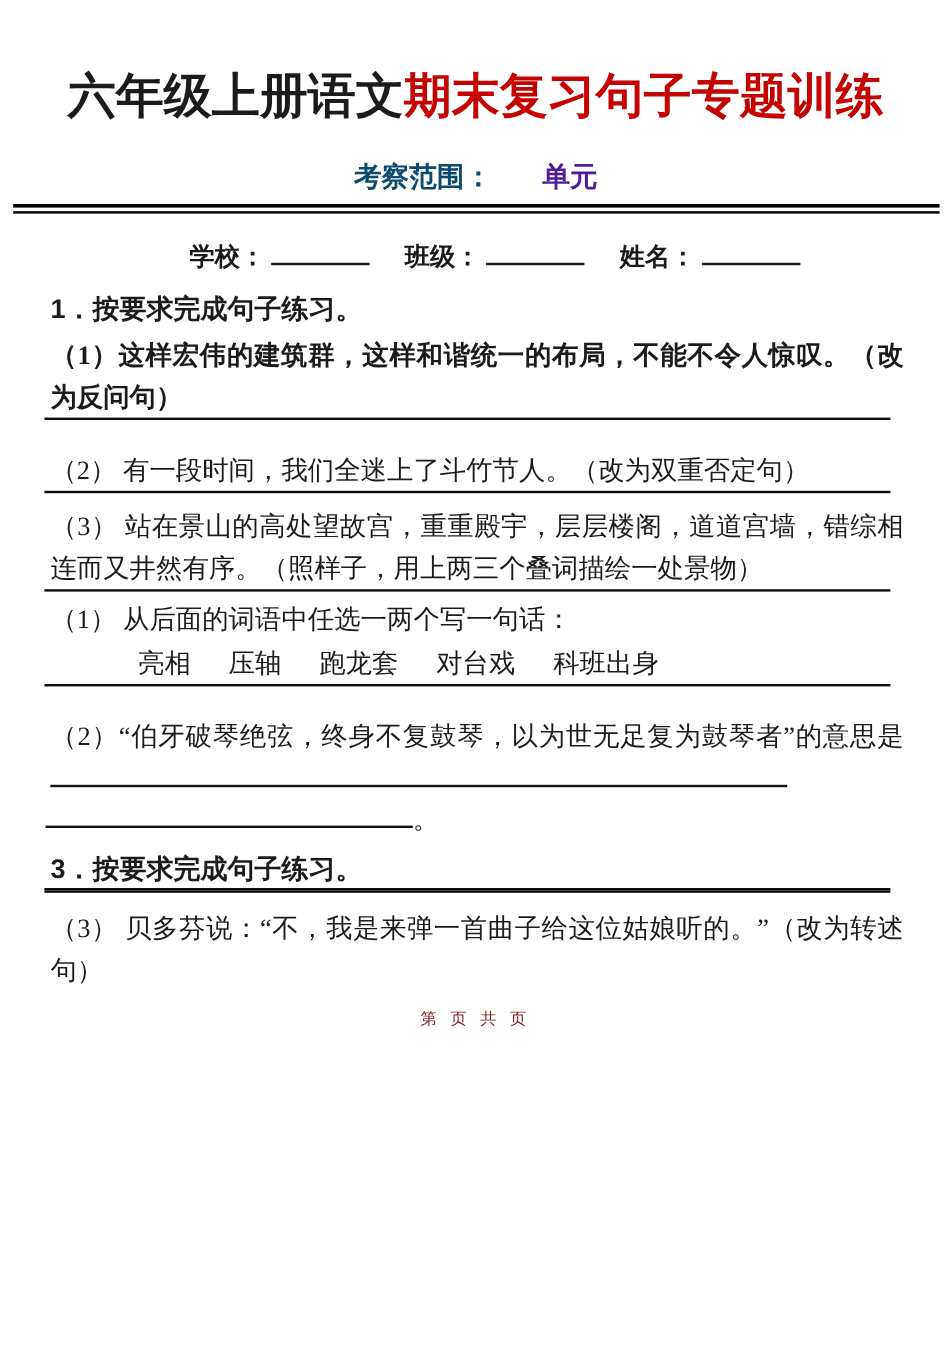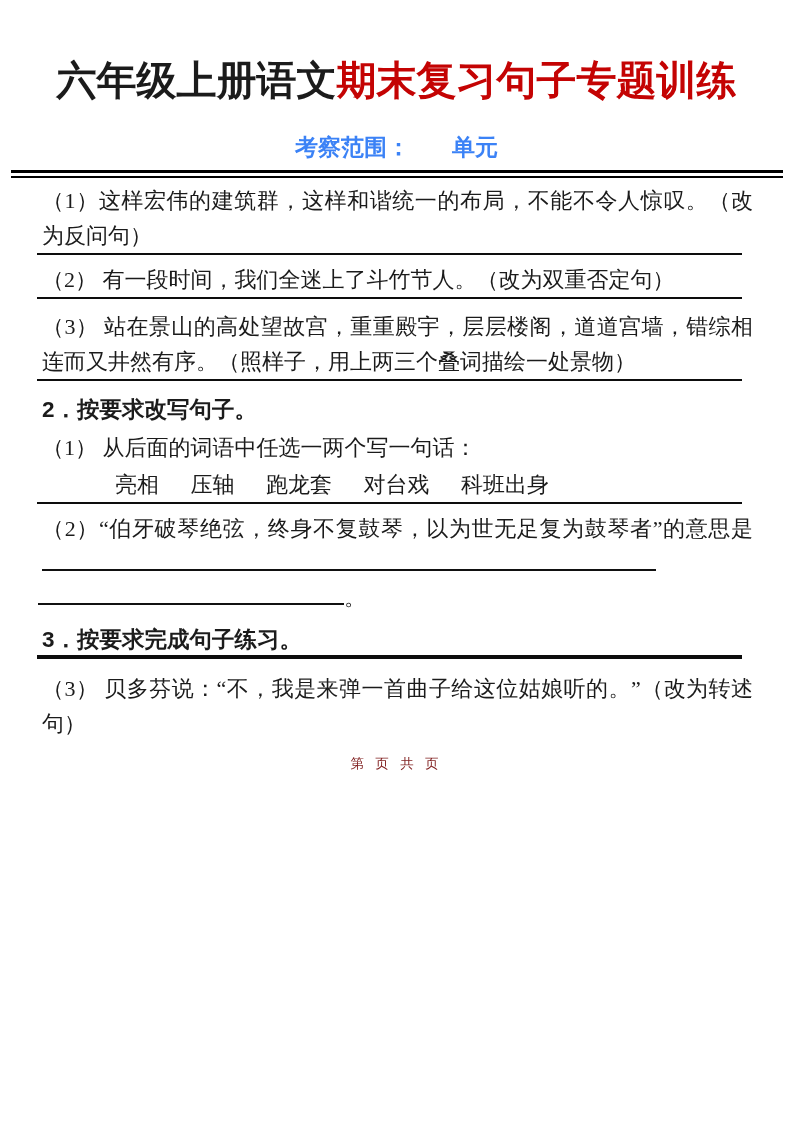--- a/index.html
+++ b/index.html
@@ -11,53 +11,53 @@
   .doc-title {
     padding-top:56px; text-align:center;
     font-family:"Liberation Sans","DejaVu Sans",sans-serif;
     font-weight:bold; font-size:40px; line-height:48px; white-space:nowrap;
   }
   .doc-title .t-red { color:#c40303; }
   .scope-line {
     margin-top:28px; text-align:center; font-weight:bold; font-size:23px; line-height:30px;
     font-family:"Liberation Sans","DejaVu Sans",sans-serif;
   }
-  .scope-label { color:#3b82f6;margin-top:13px; }
+  .scope-label { color:#0c4a6e;margin-top:13px; }
   .scope-gap { display:inline-block; width:42px; }
-  .scope-value { color:#3b82f6; }
+  .scope-value { color:#4c1d95; }
   .double-rule {
     margin:8px auto 0 auto; width:772px; height:3px;
     border-top:3px solid #000; border-bottom:2px solid #000;
   }
   .student-row {
     margin:20px 0 0 158px; font-size:21px; font-weight:bold; line-height:32px; white-space:nowrap;
   }
   .student-field { margin-right:24px; }
   .blank-short {
     display:inline-block; width:82px; height:2px; margin-left:5px;
     border-bottom:2px solid #1b1b1b; vertical-align:baseline;
   }
   .section-heading {
     margin:14px 0 0 42px; font-size:22.5px; line-height:30px; font-weight:bold;
     font-family:"Liberation Sans","DejaVu Sans",sans-serif;
   }
   .section-heading.first { margin-top:13px; }
   .q {
     margin:12px 40px 0 42px; font-size:22px; line-height:35px; text-align:justify;
   }
-  .q.tight { margin-top:5px; }
+  .q.tight { margin-top:5px;font-weight:bold; }
   .word-bank {
     margin:2px 40px 0 42px; padding-left:73px; font-size:22px; line-height:35px; white-space:nowrap;
   }
   .word-bank .word { margin-right:26px; }
   .word-bank .word:last-child { margin-right:0; }
   hr.sep { border:0; border-top:2px solid #0d0d0d; height:0; margin:0 51px 0 37px; }
   .gap-20 { margin-top:20px; } .gap-22 { margin-top:22px; } .gap-23 { margin-top:23px; }
   .gap-24 { margin-top:24px; } .gap-25 { margin-top:25px; }
-  .mt-13 { margin-top:7px; } .mt-10 { margin-top:10px; } .mt-12 { margin-top:12px; }
+  .mt-13 { margin-top:24px; } .mt-10 { margin-top:10px; } .mt-12 { margin-top:12px; }
   .mt-14 { margin-top:14px; } .mt-4 { margin-top:4px; } .mt-5 { margin-top:5px; }
   .fill-blank {
     display:inline-block; width:614px; height:1em;
     border-bottom:2px solid #111; vertical-align:baseline;
   }
   .blank-row { margin:0 40px 0 38px; font-size:22px; line-height:26px; }
   .blank-long {
     display:inline-block; width:306px; height:1em;
     border-bottom:2px solid #111; vertical-align:baseline;
   }
@@ -74,32 +74,37 @@
   <div class="doc-title">
     <span>六年级上册语文</span><span class="t-red">期末复习句子专题训练</span>
   </div>
 
   <div class="scope-line">
     <span class="scope-label">考察范围：</span><span class="scope-gap"></span><span class="scope-value">单元</span>
   </div>
 
   <div class="double-rule"></div>
 
+  <div class="student-row">
+    <span class="student-field"><span>学校：</span><span class="blank-short"></span></span>
+    <span class="student-field"><span>班级：</span><span class="blank-short"></span></span>
+    <span class="student-field"><span>姓名：</span><span class="blank-short"></span></span>
+  </div>
 
+  <div class="section-heading first">1．按要求完成句子练习。</div>
 
   <div class="q tight">（1）这样宏伟的建筑群，这样和谐统一的布局，不能不令人惊叹。（改为反问句）</div>
   <hr class="sep gap-20">
 
   <div class="q mt-13">（2） 有一段时间，我们全迷上了斗竹节人。（改为双重否定句）</div>
   <hr class="sep gap-25">
 
   <div class="q mt-10">（3） 站在景山的高处望故宫，重重殿宇，层层楼阁，道道宫墙，错综相连而又井然有序。（照样子，用上两三个叠词描绘一处景物）</div>
   <hr class="sep gap-22">
 
-  <div class="section-heading mt-14">2．按要求改写句子。</div>
 
   <div class="q mt-5">（1） 从后面的词语中任选一两个写一句话：</div>
   <div class="word-bank">
     <span class="word">亮相</span>
     <span class="word">压轴</span>
     <span class="word">跑龙套</span>
     <span class="word">对台戏</span>
     <span class="word">科班出身</span>
   </div>
   <hr class="sep gap-23">

